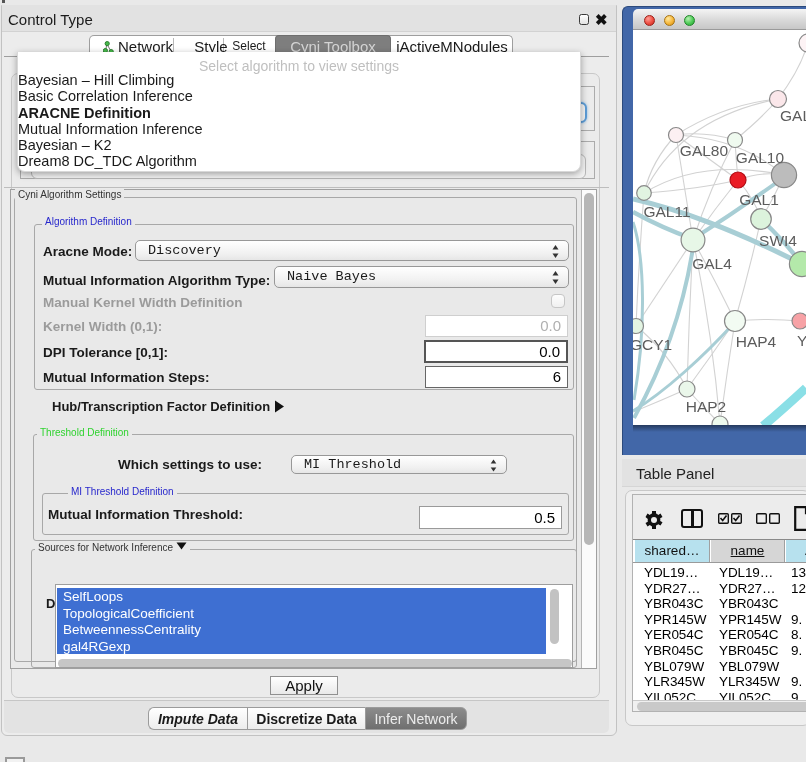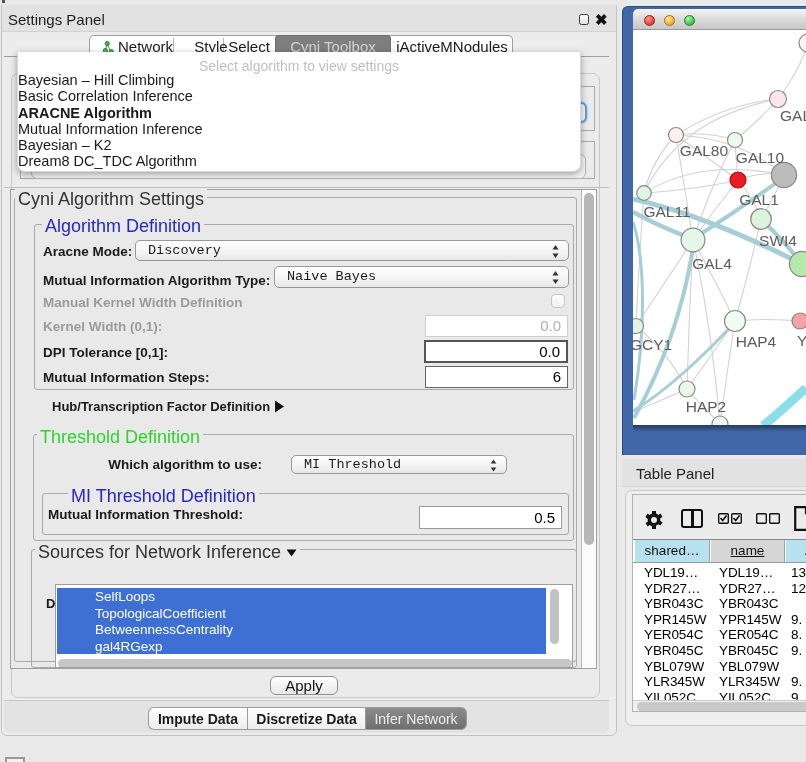--- a/index.html
+++ b/index.html
@@ -8,58 +8,58 @@
   .abs { position:absolute; }
   body { position:relative; }
 </style>
 </head>
 <body>
 
 <div class="abs" style="left:1px; top:5px; width:616px; height:731px; background:#ececec; border:1px solid #c2c2c2; border-radius:0 0 6px 6px;"></div>
 <div class="abs" style="left:2px; top:0; width:3px; height:3px; background:#555;"></div>
 
 <div class="abs" style="left:2px; top:5px; width:614px; height:27px; background:#e2e2e2; border-bottom:1px solid #d2d2d2;"></div>
-<div class="abs" style="left:8px; top:11px; font-size:15px; color:#1c1c1c;">Settings Panel</div>
+<div class="abs" style="left:8px; top:11px; font-size:15px; color:#1c1c1c;">Control Type</div>
 <div class="abs" style="left:579px; top:14px; width:10px; height:11px; border:1.5px solid #3a3a3a; border-radius:2.5px; background:linear-gradient(#fff,#e2e2e2);"></div>
 <div class="abs" style="left:595px; top:11px; font-size:15px; font-weight:bold; color:#111; -webkit-font-smoothing:antialiased;">✖</div>
 
 <div class="abs" style="left:4px; top:56px; width:605px; height:1px; background:#9e9e9e;"></div>
 <div id="tabs">
   <div class="abs" style="left:89px; top:35px; width:424px; height:22px; background:#fff; border:1px solid #9e9e9e; border-bottom:none; border-radius:5px 5px 0 0;"></div>
   <div class="abs" style="left:173px; top:38px; width:1px; height:17px; background:#b8b8b8;"></div>
   <div class="abs" style="left:223px; top:38px; width:1px; height:17px; background:#b8b8b8;"></div>
   <div class="abs" style="left:275px; top:35px; width:116px; height:22px; background:#7e7e7e; border:1px solid #6e6e6e; border-bottom:none; border-radius:4px 4px 0 0; color:#d4d4d4; font-size:15px; text-align:center; line-height:22px;">Cyni Toolbox</div>
   <div class="abs" style="left:92px; top:36px; width:81px; height:21px; font-size:15px; color:#1a1a1a; text-align:right; line-height:21px;"><svg width="11" height="13" style="vertical-align:-2px" viewBox="0 0 11 13">
         <line x1="4" y1="3" x2="2.5" y2="9.5" stroke="#777" stroke-width="1"></line>
         <line x1="4" y1="3" x2="8" y2="10.5" stroke="#777" stroke-width="1"></line>
         <circle cx="4.2" cy="2.6" r="2.1" fill="#46b94a" stroke="#2c7d30"></circle>
         <circle cx="2.4" cy="9.6" r="2.1" fill="#46b94a" stroke="#2c7d30"></circle>
         <circle cx="8.2" cy="10.6" r="2.1" fill="#46b94a" stroke="#2c7d30"></circle>
       </svg> Network</div>
   <div class="abs" style="left:186px; top:36px; width:50px; font-size:15px; color:#1a1a1a; text-align:center; line-height:21px;">Style</div>
-  <div class="abs" style="left:223px; top:36px; width:52px; font-size:15px; color:#1a1a1a; text-align:center; line-height:21px;">Select</div>
+  <div class="abs" style="left:223px; top:36px; width:52px; font-size:12px; color:#1a1a1a; text-align:center; line-height:21px;">Select</div>
   <div class="abs" style="left:391px; top:36px; width:122px; font-size:15px; color:#1a1a1a; text-align:center; line-height:21px;">jActiveMNodules</div>
 </div>
 
 <div class="abs" style="left:11px; top:73px; width:589px; height:625px; border:1px solid #c8c8c8; border-radius:7px; background:#ebebeb;"></div>
 <div class="abs" style="left:20px; top:86px; width:575px; height:45px; border:1px solid #ababab;"></div>
 <div class="abs" style="left:100px; top:102px; width:487px; height:21px; border:2px solid #5b9bd5; border-radius:6px; background:#f4f4f4; box-shadow:0 0 3px #86b9e6;"></div>
 <div class="abs" style="left:20px; top:141px; width:575px; height:38px; border:1px solid #ababab;"></div>
 <div class="abs" style="left:31px; top:154px; width:555px; height:25px; border:1px solid #b6b6b6; border-radius:6px; background:#f2f2f2;"></div>
 <div class="abs" style="left:4px; top:187px; width:605px; height:1px; background:#bdbdbd;"></div>
 
 <div class="abs" style="left:10px; top:189px; width:587px; height:480px; border:1px solid #a0a0a0; background:#e9e9e9;"></div>
 
 <div class="abs" style="left:581px; top:190px; width:15px; height:478px; background:#fbfbfb; border-left:1px solid #b5b5b5;"></div>
 <div class="abs" style="left:584px; top:193px; width:10px; height:352px; background:#b7b7b7; border-radius:5px;"></div>
 
 <div id="settings">
   <style>
     .grp { position:absolute; border:1px solid #a8a8a8; border-radius:3px; }
-    .glab { position:absolute; background:#e9e9e9; font-size:18px; padding:0 3px; }
+    .glab { position:absolute; background:#e9e9e9; font-size:10px; padding:0 3px; }
     .lab { position:absolute; font-size:13.5px; font-weight:bold; color:#1a1a1a; }
     .combo { position:absolute; border:1px solid #989898; border-radius:5px;
       background:linear-gradient(#ffffff,#f0f0f0 70%,#e6e6e6); font-size:13.5px; color:#1a1a1a;font-family:Liberation Mono, monospace; }
     .combo span { position:absolute; left:12px; top:2px; }
     .stepper { position:absolute; right:8px; top:0; bottom:0; width:9px; }
     .field { position:absolute; background:#fff; font-size:15px; text-align:right; padding-right:6px; color:#000; }
   </style>
 
   <div class="grp" style="left:14px; top:197px; width:563px; height:465px;"></div>
   <div class="glab" style="left:15px; top:189px; color:#333;">Cyni Algorithm Settings</div>
@@ -98,21 +98,21 @@
   <div class="field" style="left:425px; top:366px; width:143px; height:22px; border:1px solid #666; line-height:20px;">6</div>
 
   <div class="lab" style="left:52px; top:399px; font-size:13px;">Hub/Transcription Factor Definition</div>
   <svg class="abs" style="left:274px; top:400px;" width="11" height="13" viewBox="0 0 11 13">
       <path d="M1 0.5 L10 6.5 L1 12.5 Z" fill="#111"></path>
     </svg>
 
   <div class="grp" style="left:33px; top:434px; width:541px; height:107px;"></div>
   <div class="glab" style="left:37px; top:427px; color:#2fd32f;">Threshold Definition</div>
 
-  <div class="lab" style="left:104px; top:457px; width:158px; text-align:right;">Which algorithm to use:</div>
+  <div class="lab" style="left:104px; top:457px; width:158px; text-align:right;">Which settings to use:</div>
   <div class="combo" style="left:291px; top:455px; width:216px; height:19px; font-size:13.5px;">
       <span style="top:1px;">MI Threshold</span>
     <svg class="stepper" viewBox="0 0 9 19">
         <path d="M4.5 3.5 L7.3 7.5 L1.7 7.5 Z" fill="#333"></path>
         <path d="M4.5 15.5 L7.3 11.5 L1.7 11.5 Z" fill="#333"></path>
       </svg>
     </div>
 
   <div class="grp" style="left:42px; top:493px; width:527px; height:42px;"></div>
   <div class="glab" style="left:46px; top:486px; color:#2727cc;margin-left:22px;">MI Threshold Definition</div>
@@ -122,43 +122,43 @@
 
   <div class="grp" style="left:31px; top:549px; width:546px; height:119px;"></div>
   <div class="glab" style="left:35px; top:542px; color:#333;">Sources for Network Inference <svg width="11" height="8" viewBox="0 0 11 8" style="vertical-align:1px">
         <path d="M0.5 0.5 L10.5 0.5 L5.5 7.5 Z" fill="#111"></path>
       </svg></div>
 
   <div class="lab" style="left:46px; top:596px; font-size:13px;">Data Attributes</div>
 
   <div class="abs" style="left:55px; top:584px; width:518px; height:84px; background:#fff; border:1px solid #9e9e9e; overflow:hidden;">
     <div style="position:absolute; left:1px; top:3px; width:489px; height:66px; background:#3e6fd2;"></div>
-    <div style="position:absolute; left:7px; top:4px; font-size:13.5px; color:#fff; line-height:16.6px;margin-left:32px;">SelfLoops<br>TopologicalCoefficient<br>BetweennessCentrality<br>gal4RGexp</div>
+    <div style="position:absolute; left:7px; top:4px; font-size:13.5px; color:#fff; line-height:16.6px;">SelfLoops<br>TopologicalCoefficient<br>BetweennessCentrality<br>gal4RGexp</div>
     <div style="position:absolute; left:494px; top:4px; width:9px; height:55px; background:#c2c2c2; border-radius:5px;"></div>
     <div style="position:absolute; left:2px; top:74px; width:514px; height:9px; background:#c6c6c6; border-radius:5px;"></div>
   </div>
 </div>
 
 <div id="bottombar">
-  <div class="abs" style="left:270px; top:676px; width:68px; height:19px; border:1px solid #909090; border-radius:6px; background:linear-gradient(#ffffff,#e9e9e9); font-size:15px; text-align:center; line-height:18px; color:#111;">Apply</div>
+  <div class="abs" style="left:270px; top:676px; width:68px; height:19px; border:1px solid #909090; border-radius:0; background:linear-gradient(#ffffff,#e9e9e9); font-size:15px; text-align:center; line-height:18px; color:#111;">Apply</div>
   <div class="abs" style="left:4px; top:700px; width:605px; height:33px; background:#e3e3e3; border-top:1px solid #c6c6c6; border-radius:0 0 5px 5px;"></div>
   <style>
     .seg { position:absolute; top:707px; height:23px; background:linear-gradient(#ffffff,#ececec);
       border-top:1px solid #9b9b9b; border-bottom:1px solid #9b9b9b; font-size:14px; font-weight:bold;
       color:#1a1a1a; text-align:center; line-height:22px; }
   </style>
-  <div class="seg" style="left:148px; width:99px; border-left:1px solid #9b9b9b; border-radius:6px 0 0 6px;">Impute Data</div>
+  <div class="seg" style="left:148px; width:99px; border-left:1px solid #9b9b9b; border-radius:6px 0 0 6px;font-style:italic;">Impute Data</div>
   <div class="seg" style="left:247px; width:118px; border-left:1px solid #9b9b9b;">Discretize Data</div>
   <div class="seg" style="left:365px; width:102px; border-left:1px solid #9b9b9b; border-right:1px solid #9b9b9b; border-radius:0 6px 6px 0; background:linear-gradient(#8c8c8c,#6f6f6f); color:#ececec; font-weight:normal;">Infer Network</div>
 </div>
 
 <div id="popup">
   <div class="abs" style="left:17px; top:52px; width:564px; height:120px; background:#fff; border-radius:0 0 8px 8px; box-shadow:0 2px 7px rgba(0,0,0,0.35); border:1px solid #d8d8d8; border-top:none;"></div>
   <div class="abs" style="left:17px; top:58px; width:564px; text-align:center; font-size:14px; color:#bfbfbf;">Select algorithm to view settings</div>
-  <div class="abs" style="left:18px; top:72px; font-size:14.5px; color:#1a1a1a; line-height:16.3px;">Bayesian – Hill Climbing<br>Basic Correlation Inference<br><b>ARACNE Algorithm</b><br>Mutual Information Inference<br>Bayesian – K2<br>Dream8 DC_TDC Algorithm</div>
+  <div class="abs" style="left:18px; top:72px; font-size:14.5px; color:#1a1a1a; line-height:16.3px;">Bayesian – Hill Climbing<br>Basic Correlation Inference<br><b>ARACNE Definition</b><br>Mutual Information Inference<br>Bayesian – K2<br>Dream8 DC_TDC Algorithm</div>
 </div>
 
 <div id="netwin">
 
   <div class="abs" style="left:622px; top:6px; width:184px; height:449px; background:#4267a8; border-radius:6px 0 0 0; border-top:1px solid #2c4a7c; border-left:1px solid #2c4a7c;"></div>
 
   <div class="abs" style="left:633px; top:9px; width:173px; height:21px; background:linear-gradient(#f4f4f4,#d9d9d9 55%,#c7c7c7); border-radius:5px 0 0 0; border-bottom:1px solid #9a9a9a;"></div>
   <div class="abs" style="left:644px; top:15px; width:11px; height:11px; border-radius:50%; background:radial-gradient(circle at 35% 30%, #ff9e96, #ee4f43 55%, #c3281e); border:0.5px solid #9c1f17;"></div>
   <div class="abs" style="left:664px; top:15px; width:11px; height:11px; border-radius:50%; background:radial-gradient(circle at 35% 30%, #ffe9a0, #f6b73c 55%, #d18f14); border:0.5px solid #a87310;"></div>
   <div class="abs" style="left:684px; top:15px; width:11px; height:11px; border-radius:50%; background:radial-gradient(circle at 35% 30%, #b8f0b2, #4ecb57 55%, #28a232); border:0.5px solid #1f8428;"></div>

